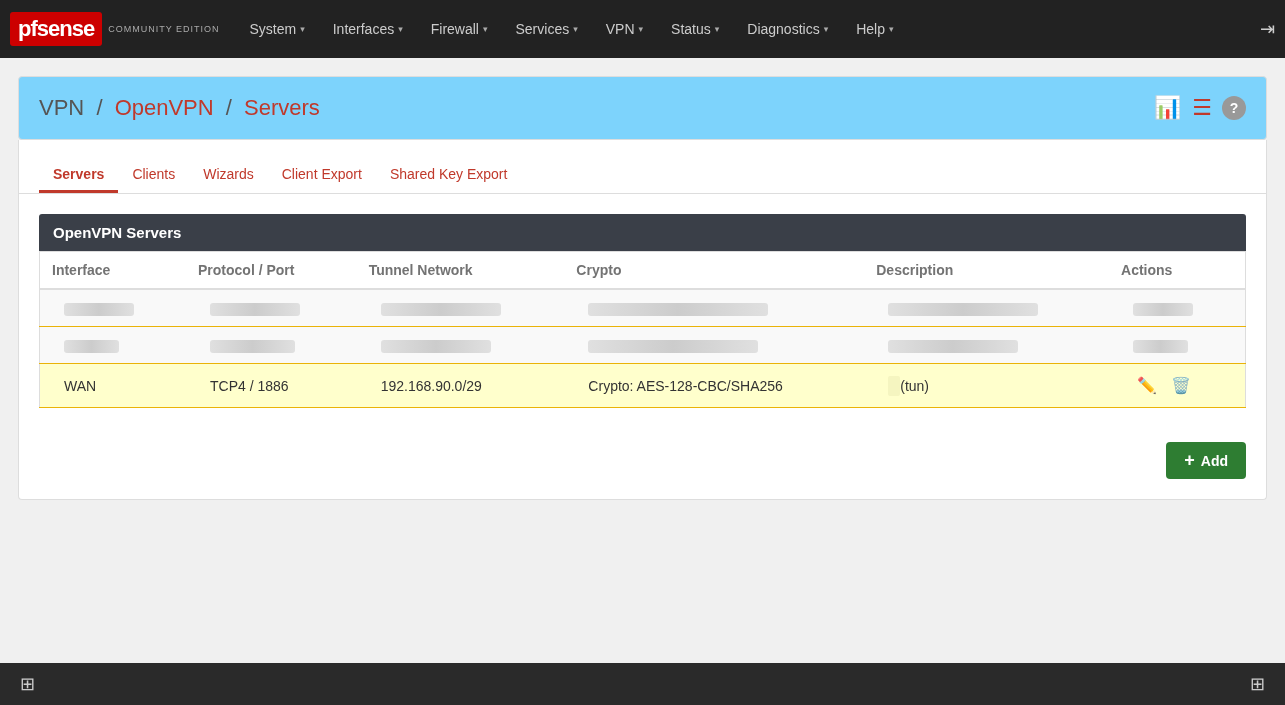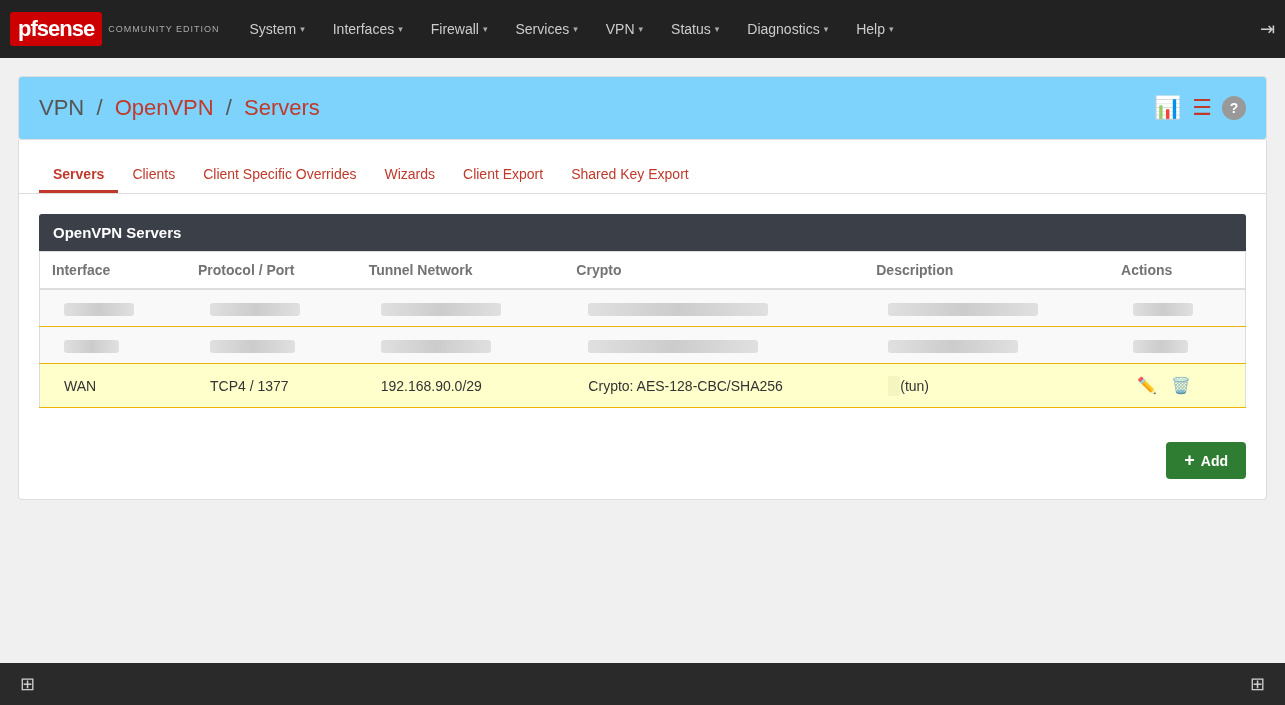--- a/index.html
+++ b/index.html
@@ -336,21 +336,20 @@
     <span class="bc-icon" style="font-size:22px;">☰</span>
     <span class="bc-icon-q">?</span>
   </div>
 </div>
 
 <div class="content">
 
   <div class="tabs">
     <a class="tab active">Servers</a>
     <a class="tab">Clients</a>
-    <a class="tab">Client Specific Overrides</a>
     <a class="tab">Wizards</a>
     <a class="tab">Client Export</a>
     <a class="tab">Shared Key Export</a>
   </div>
 
   <div class="table-section">
     <div class="table-header-bar">
       <span>OpenVPN Servers</span>
     </div>
     <table class="data-table">
@@ -379,21 +378,21 @@
           <td><span class="blur-block" style="width:55px;"></span></td>
           <td><span class="blur-block" style="width:85px;"></span></td>
           <td><span class="blur-block" style="width:110px;"></span></td>
           <td><span class="blur-block" style="width:170px;"></span></td>
           <td><span class="blur-block" style="width:130px;"></span></td>
           <td><span class="blur-block" style="width:55px;"></span></td>
         </tr>
 
         <tr class="highlighted">
           <td>WAN</td>
-          <td>TCP4 / 1377</td>
+          <td>TCP4 / 1886</td>
           <td>192.168.90.0/29</td>
           <td>Crypto: AES-128-CBC/SHA256</td>
           <td>
             <span style="background:#f5f5c0;padding:2px 6px;border-radius:2px;"></span>
             <span>(tun)</span>
           </td>
           <td>
             <div class="row-actions">
               <button class="action-btn edit" title="Edit">✏️</button>
               <button class="action-btn delete" title="Delete">🗑️</button>

